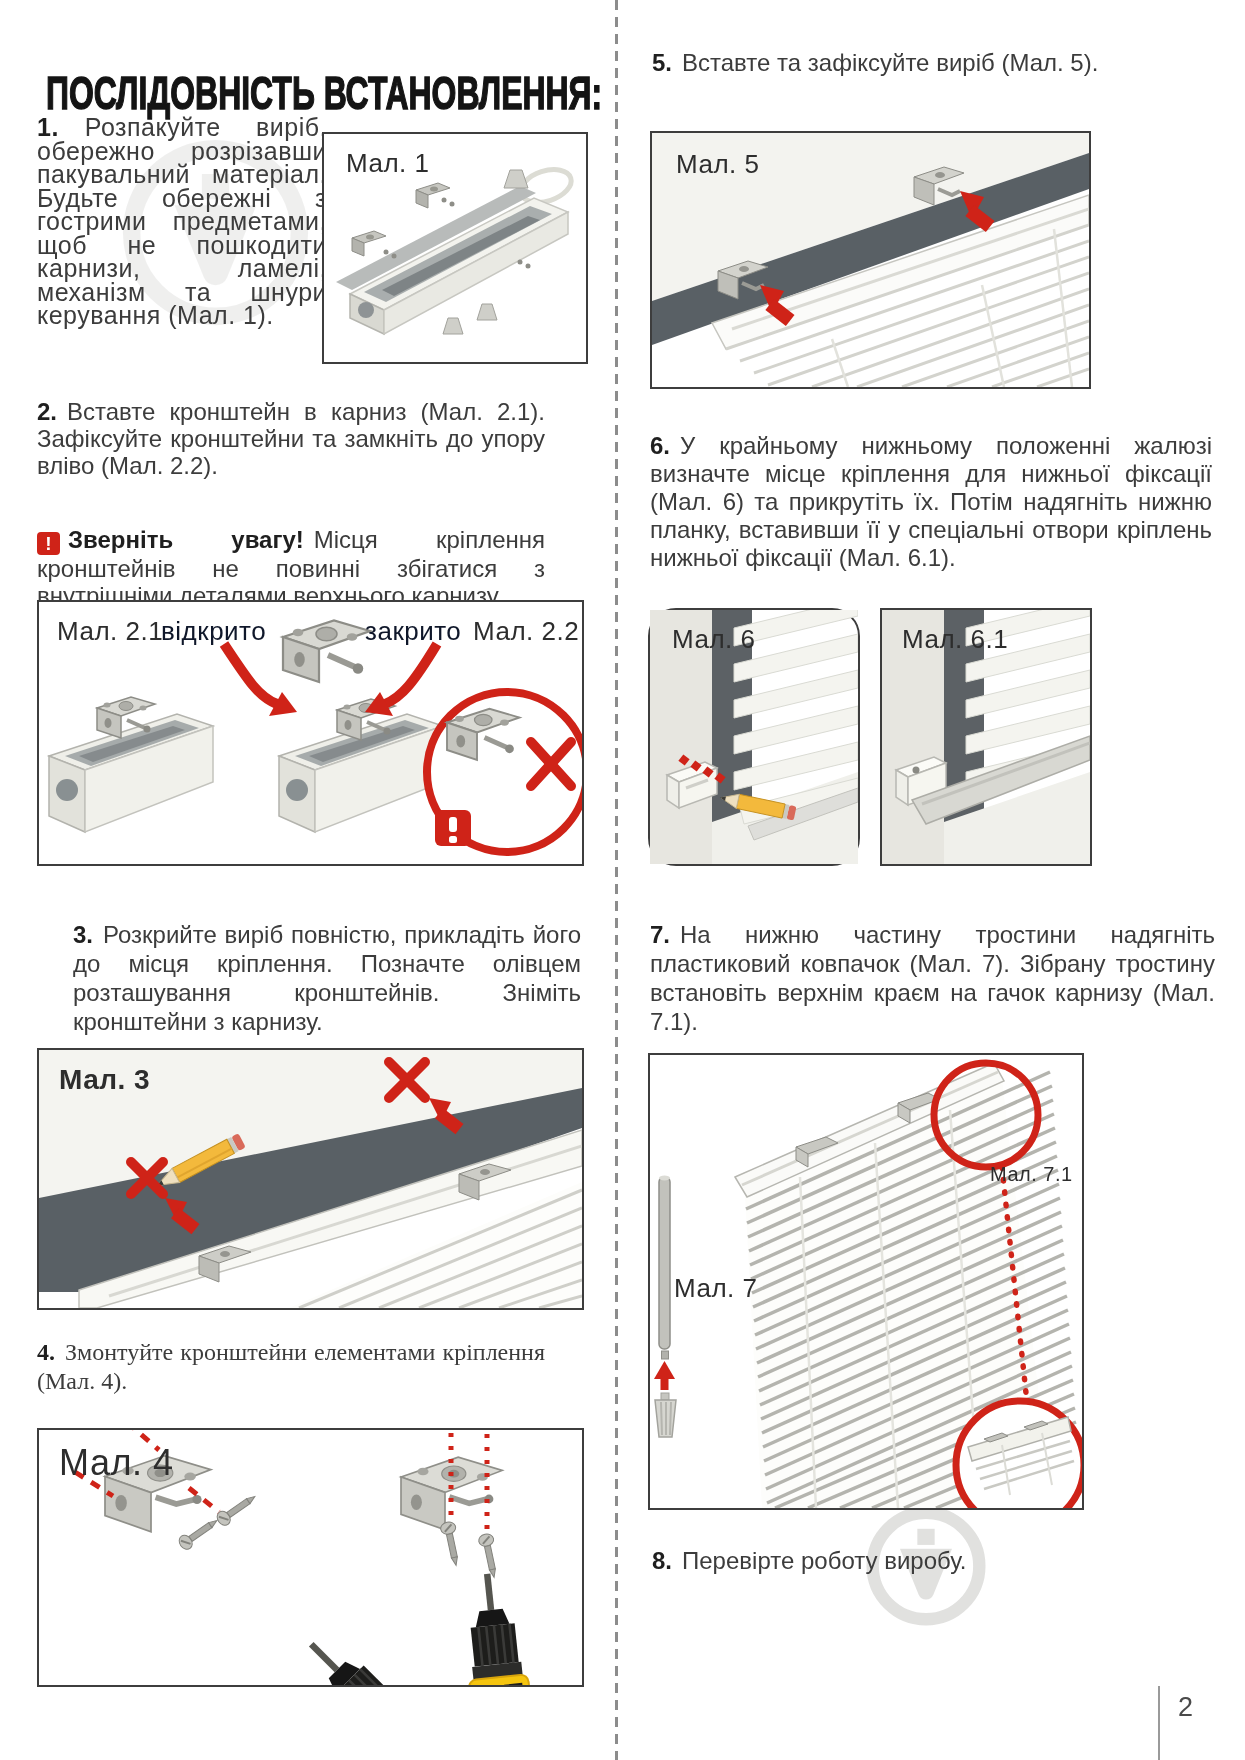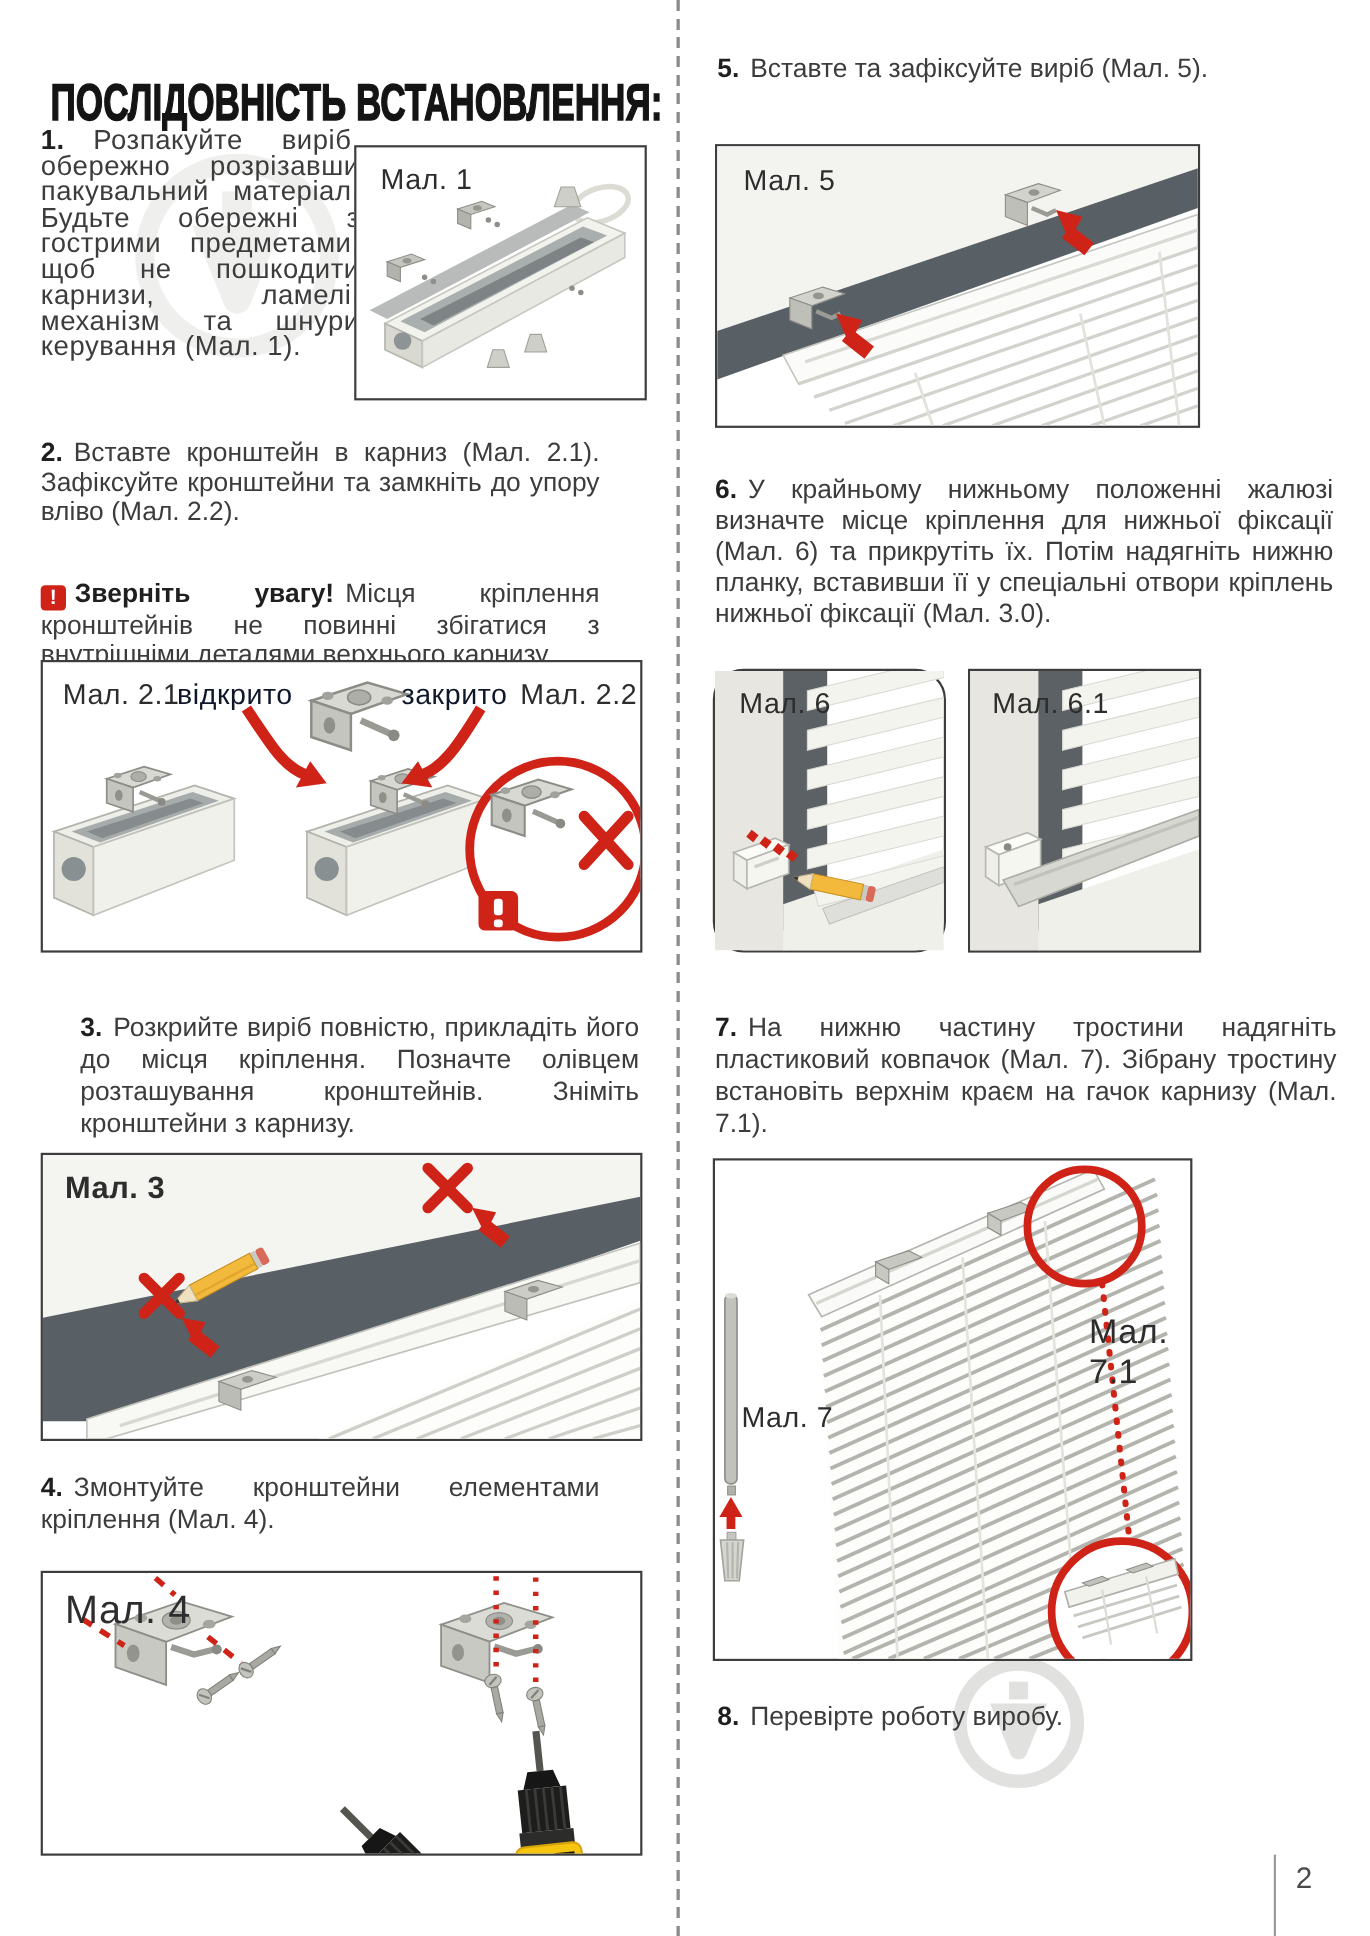--- a/index.html
+++ b/index.html
@@ -197,21 +197,21 @@
       <g>
         <polygon points="390,48 412,52 402,72" fill="#cf2318"></polygon>
         <rect x="404" y="58" width="26" height="13" fill="#cf2318" transform="rotate(38 404 58)"></rect>
         <polygon points="126,148 148,152 138,172" fill="#cf2318"></polygon>
         <rect x="140" y="158" width="26" height="13" fill="#cf2318" transform="rotate(38 140 158)"></rect>
       </g>
     </svg>
     <span class="figlabel" style="left:20px;top:14px;font-size:28px;font-weight:bold;">Мал. 3</span>
   </div>
 
-  <p class="step" style="left:37px;top:1338px;width:508px;">
+  <p class="step" style="left:37px;top:1338px;width:508px;font-family:Liberation Serif, serif;">
     <b>4.</b><span>Змонтуйте кронштейни елементами кріплення (Мал. 4).</span>
   </p>
 
   <div class="figure" style="left:37px;top:1428px;width:543px;height:255px;">
     <svg width="543" height="255" viewBox="0 0 543 255">
       <defs>
         <g id="br4">
           <polygon points="0,30 52,12 92,24 40,44" fill="#dcdcd6" stroke="#8f8f89" stroke-width="1.5"></polygon>
           <ellipse cx="48" cy="27" rx="11" ry="7" fill="#b2b2ac" stroke="#8f8f89"></ellipse>
           <ellipse cx="48" cy="27" rx="5" ry="3.5" fill="#8f8f89"></ellipse>
@@ -304,21 +304,21 @@
         <polygon points="308,58 332,64 320,86" fill="#cf2318"></polygon>
         <rect x="322" y="72" width="26" height="14" fill="#cf2318" transform="rotate(38 322 72)"></rect>
         <polygon points="108,152 132,158 120,180" fill="#cf2318"></polygon>
         <rect x="122" y="166" width="26" height="14" fill="#cf2318" transform="rotate(38 122 166)"></rect>
       </g>
     </svg>
     <span class="figlabel" style="left:24px;top:16px;">Мал. 5</span>
   </div>
 
   <p class="step" style="left:650px;top:432px;width:562px;line-height:28px;">
-    <b>6.</b><span>У крайньому нижньому положенні жалюзі визначте місце кріплення для нижньої фіксації (Мал. 6) та прикрутіть їх. Потім надягніть нижню планку, вставивши її у спеціальні отвори кріплень нижньої фіксації (Мал. 3.0).</span>
+    <b>6.</b><span>У крайньому нижньому положенні жалюзі визначте місце кріплення для нижньої фіксації (Мал. 6) та прикрутіть їх. Потім надягніть нижню планку, вставивши її у спеціальні отвори кріплень нижньої фіксації (Мал. 6.1).</span>
   </p>
 
   <div class="figure" style="left:648px;top:608px;width:208px;height:254px;border-radius:28px;">
     <svg width="208" height="254" viewBox="0 0 208 254">
       <rect x="0" y="0" width="64" height="254" fill="#e7e6e0"></rect>
       <polygon points="62,0 102,0 102,200 62,236" fill="#5c6165"></polygon>
       <polygon points="62,212 208,162 208,254 62,254" fill="#f0f0eb"></polygon>
       <g>
         <polygon points="84,18 208,-12 208,6 84,36" fill="#f4f4ef" stroke="#d9dad3"></polygon>
         <polygon points="84,54 208,24 208,42 84,72" fill="#f4f4ef" stroke="#d9dad3"></polygon>
@@ -455,21 +455,21 @@
         <polygon points="334,384 352,378 358,381 340,387" fill="#c2c2bc" stroke="#8d8d87"></polygon>
         <polygon points="374,372 392,366 398,369 380,375" fill="#c2c2bc" stroke="#8d8d87"></polygon>
         <line x1="326" y1="414" x2="420" y2="386" stroke="#c9c9c3" stroke-width="2.5"></line>
         <line x1="330" y1="424" x2="422" y2="396" stroke="#c9c9c3" stroke-width="2.5"></line>
         <line x1="334" y1="434" x2="424" y2="406" stroke="#c9c9c3" stroke-width="2.5"></line>
         <line x1="352" y1="390" x2="360" y2="440" stroke="#dcdcd6" stroke-width="2"></line>
         <line x1="392" y1="378" x2="402" y2="430" stroke="#dcdcd6" stroke-width="2"></line>
       </g>
     </svg>
     <span class="figlabel" style="left:24px;top:218px;">Мал. 7</span>
-    <span class="figlabel" style="left:340px;top:138px;font-size:31px;">Мал. 7.1</span>
+    <span class="figlabel" style="left:340px;top:108px;font-size:20px;">Мал. 7.1</span>
   </div>
 
   <p class="step" style="left:652px;top:1546px;width:420px;text-align:left;">
     <b>8.</b><span>Перевірте роботу виробу.</span>
   </p>
 
   <div class="footer-line"></div>
   <div class="page-number">2</div>
 
 </div>

